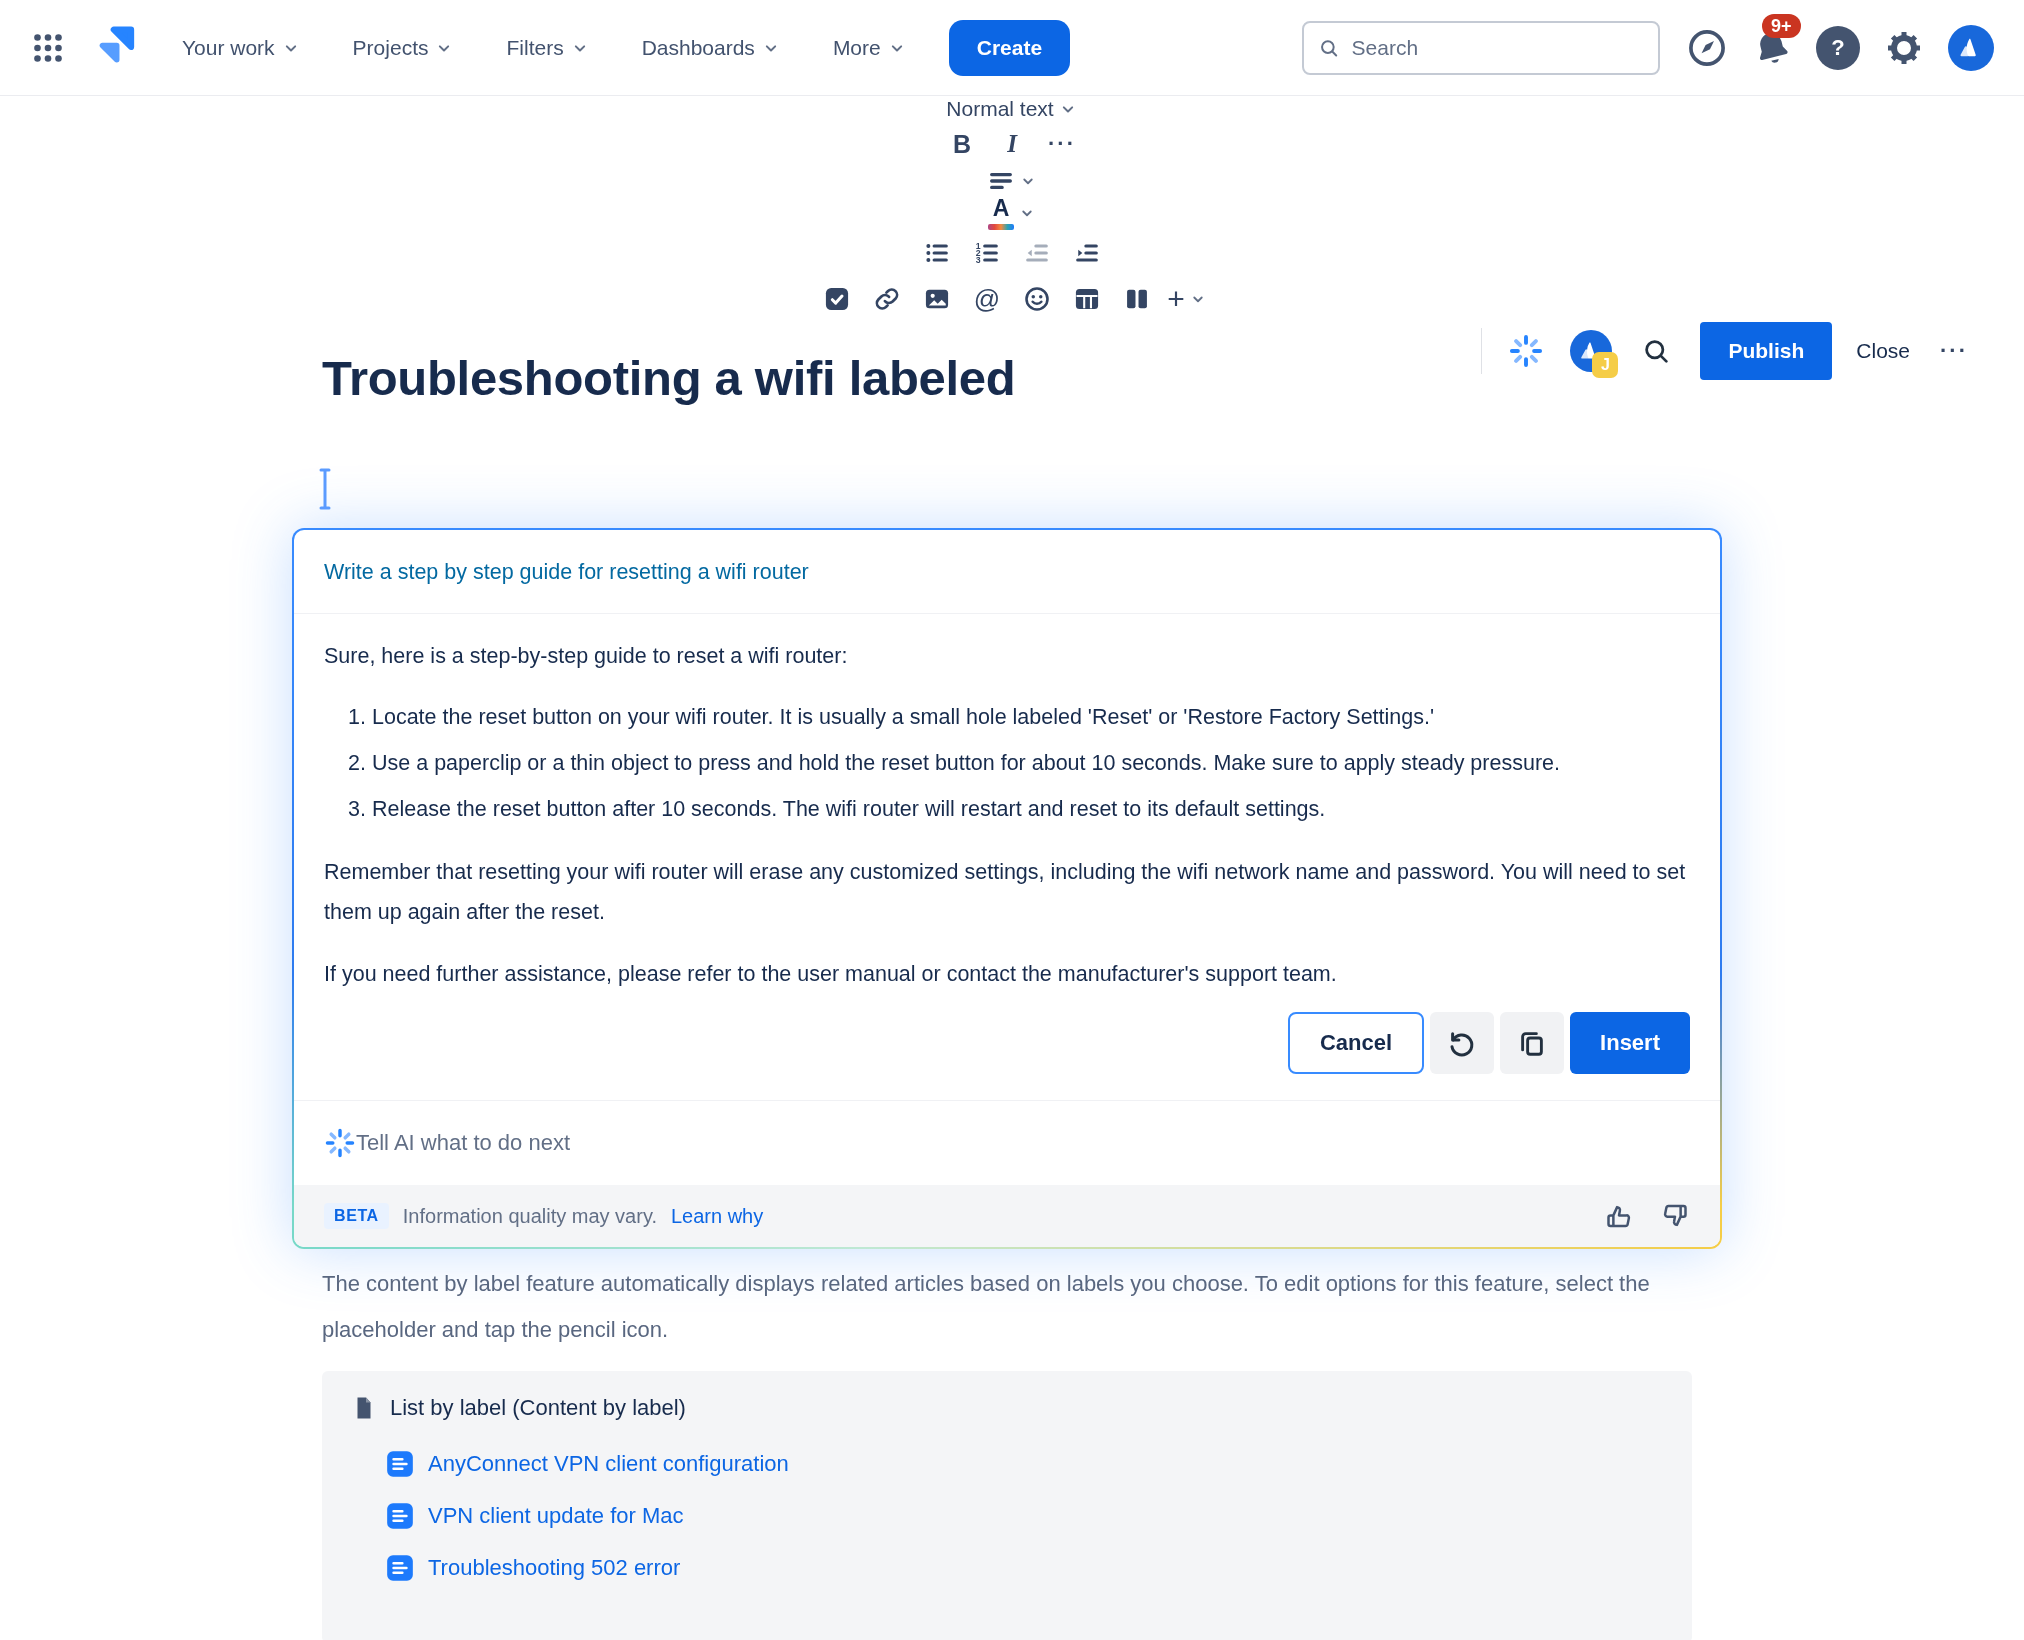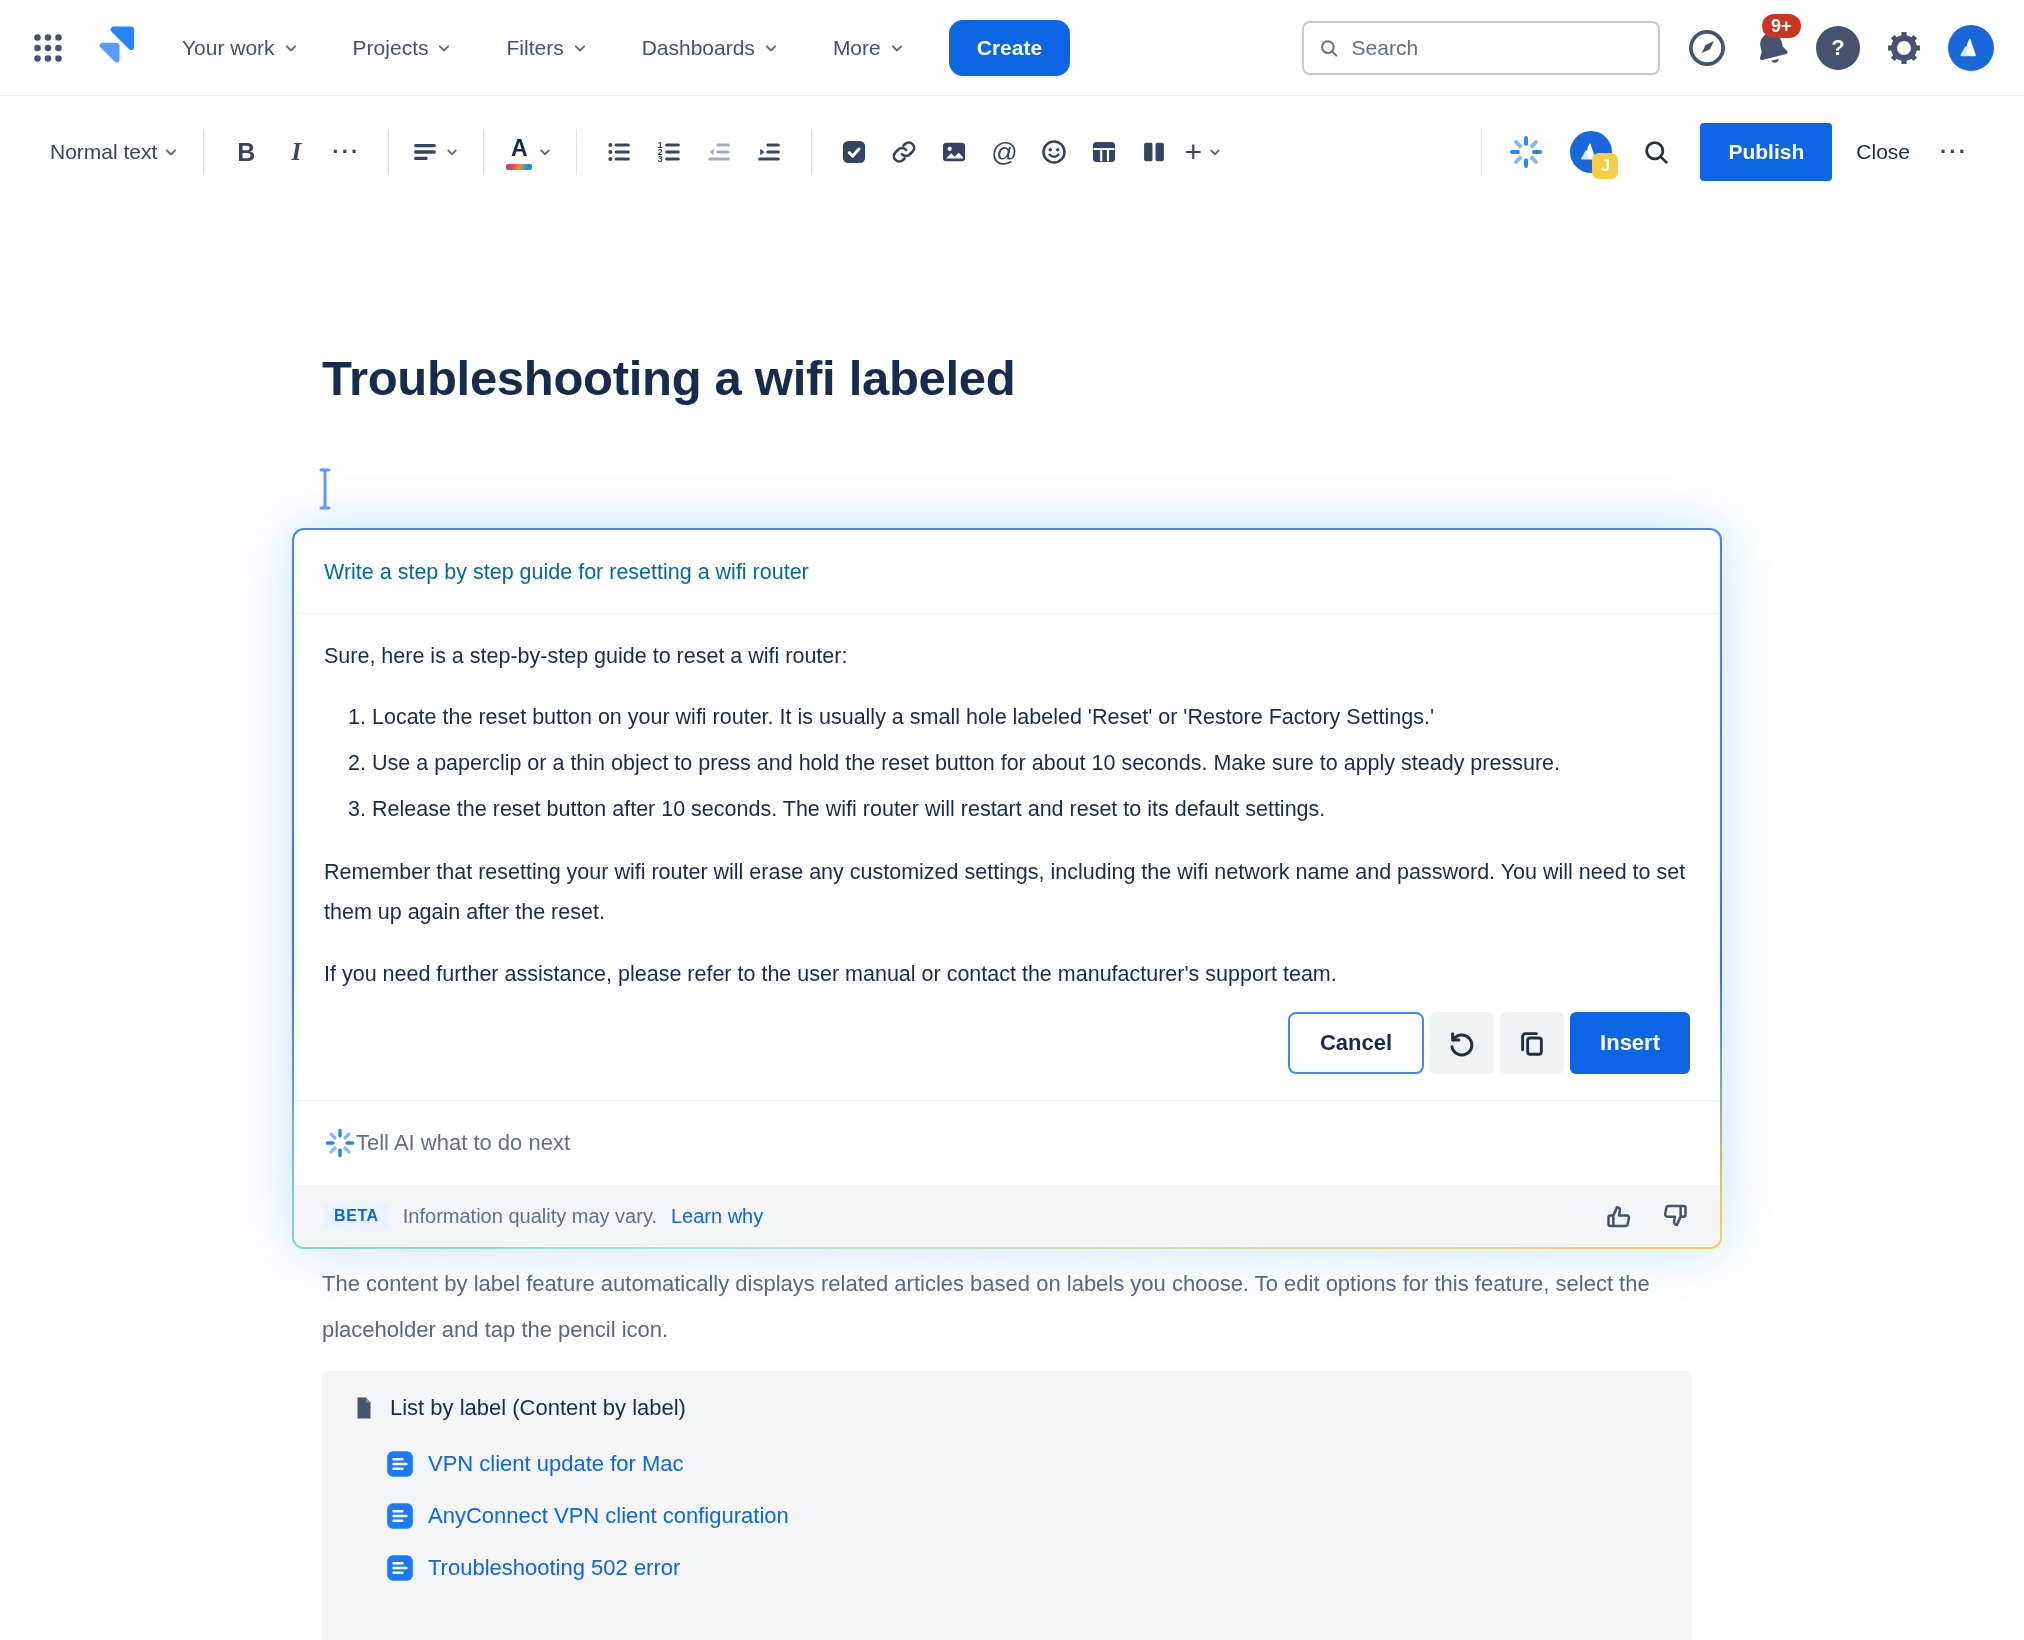--- a/index.html
+++ b/index.html
@@ -29,21 +29,21 @@
   .bell-wrap svg { transform:rotate(-14deg); }
   .badge { position:absolute; top:-14px; left:10px; background:#CA3521; color:#fff; border-radius:999px;
            font:700 18px "Liberation Sans",sans-serif; padding:3px 9px; line-height:1; }
   .help-circle { width:44px; height:44px; border-radius:50%; background:#44546F; color:#fff;
                  display:flex; align-items:center; justify-content:center; font:700 22px "Liberation Sans",sans-serif; }
   .avatar { width:46px; height:46px; border-radius:50%; background:#1868DB; display:flex; align-items:center;
             justify-content:center; cursor:pointer; }
 
   
   .toolbar { position:absolute; top:97px; left:0; right:0; height:110px; display:flex; align-items:center;
-             padding:0 50px; background:#fff; }
+             padding:0 50px; background:#fff;flex-direction:column; }
   .tb-group { display:flex; align-items:center; gap:10px; }
   .tb-divider { width:1px; height:46px; background:#DFE1E6; margin:0 22px; }
   .tb-btn { min-width:40px; height:46px; border:none; background:none; display:flex; align-items:center;
             justify-content:center; gap:4px; color:#344563; cursor:pointer; border-radius:4px;
             font:500 21px "Liberation Sans",sans-serif; }
   .tb-btn.disabled { color:#A5ADBA; cursor:default; }
   .bold-glyph { font:800 25px "Liberation Sans",sans-serif; }
   .italic-glyph { font:700 25px "Liberation Serif",serif; font-style:italic; }
   .dots-glyph { font:700 22px "Liberation Sans",sans-serif; letter-spacing:2px; color:#344563; }
   .color-a { display:flex; flex-direction:column; align-items:center; line-height:1; }
@@ -473,36 +473,36 @@
         <span>List by label (Content by label)</span>
       </div>
       <div class="label-links">
           <a class="label-link">
           <svg width="28" height="28" viewBox="0 0 24 24">
               <rect x="1" y="1" width="22" height="22" rx="5" fill="#1D7AFC"></rect>
               <g stroke="#fff" stroke-width="2.2" stroke-linecap="round">
                 <path d="M6.5 8h7.5M6.5 12h11M6.5 16h7.5"></path>
               </g>
             </svg>
+          <span>AnyConnect VPN client configuration</span>
+        </a>
+          <a class="label-link">
+          <svg width="28" height="28" viewBox="0 0 24 24">
+              <rect x="1" y="1" width="22" height="22" rx="5" fill="#1D7AFC"></rect>
+              <g stroke="#fff" stroke-width="2.2" stroke-linecap="round">
+                <path d="M6.5 8h7.5M6.5 12h11M6.5 16h7.5"></path>
+              </g>
+            </svg>
           <span>VPN client update for Mac</span>
         </a>
           <a class="label-link">
           <svg width="28" height="28" viewBox="0 0 24 24">
               <rect x="1" y="1" width="22" height="22" rx="5" fill="#1D7AFC"></rect>
               <g stroke="#fff" stroke-width="2.2" stroke-linecap="round">
                 <path d="M6.5 8h7.5M6.5 12h11M6.5 16h7.5"></path>
               </g>
             </svg>
-          <span>AnyConnect VPN client configuration</span>
-        </a>
-          <a class="label-link">
-          <svg width="28" height="28" viewBox="0 0 24 24">
-              <rect x="1" y="1" width="22" height="22" rx="5" fill="#1D7AFC"></rect>
-              <g stroke="#fff" stroke-width="2.2" stroke-linecap="round">
-                <path d="M6.5 8h7.5M6.5 12h11M6.5 16h7.5"></path>
-              </g>
-            </svg>
           <span>Troubleshooting 502 error</span>
         </a>
         </div>
     </section>
   </main>
 </div>
 
 </body></html>

